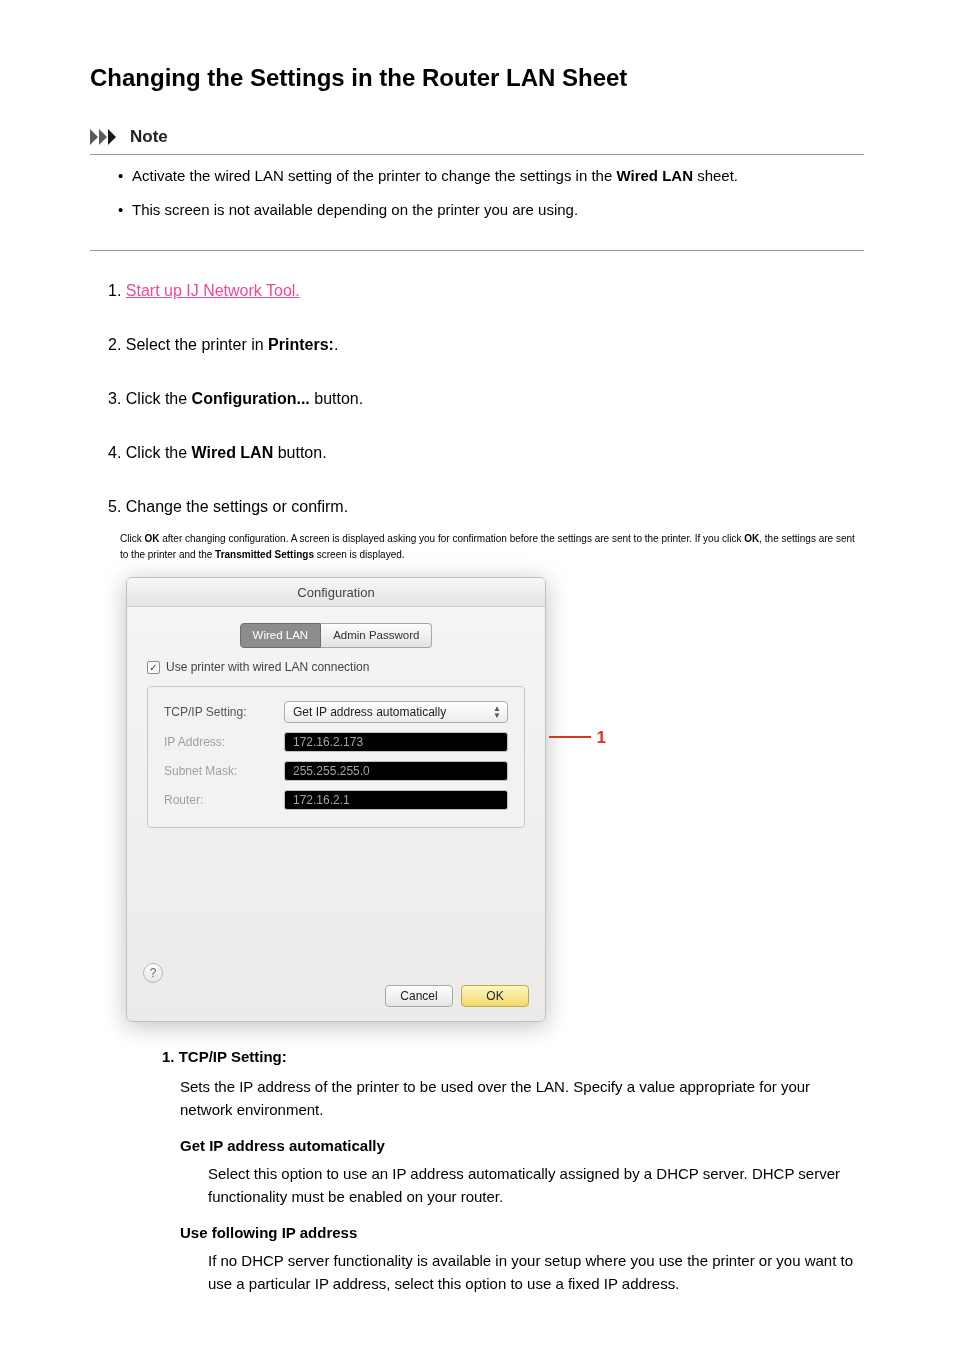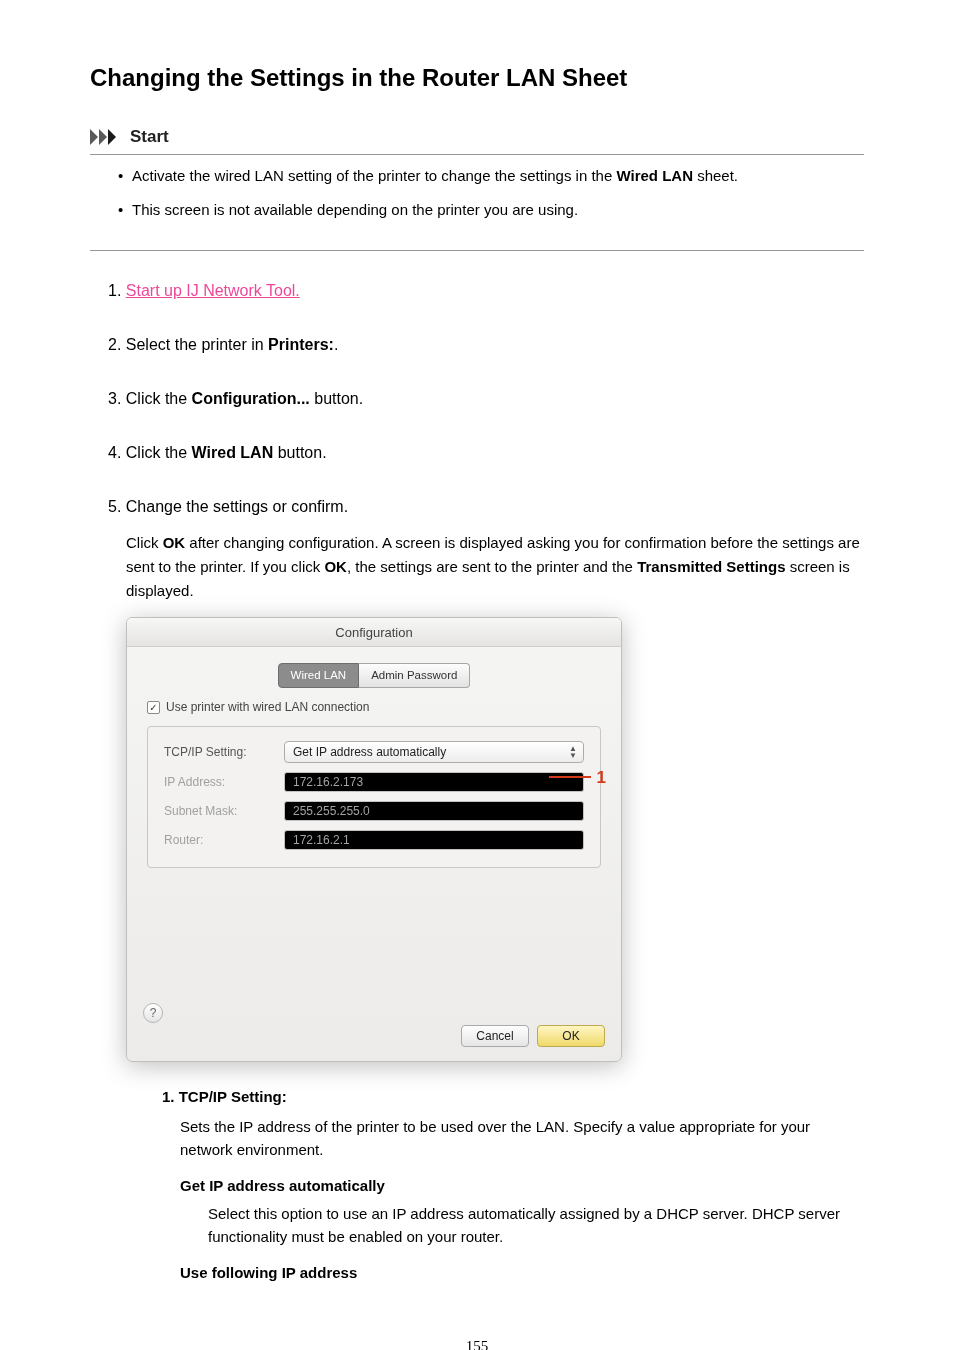--- a/index.html
+++ b/index.html
@@ -66,33 +66,33 @@
     content: counter(step) ". ";
     font-size: 16px;
   }
   ol.steps > li .step-line { display: inline; }
   a.link {
     color: #ec4899;
     text-decoration: underline;
   }
   .step-desc {
     margin-top: 12px;
-    margin-left: 18px;
-    font-size: 15px;
+    margin-left: 12px;
+    font-size: 10px;
     line-height: 1.6;
   }
 
   
   .dialog-wrap {
     position: relative;
     margin: 14px 0 24px 18px;
     width: 480px;
   }
   .dialog {
-    width: 496px;
+    width: 420px;
     background: linear-gradient(#f5f5f4, #ecebe9);
     border: 1px solid #bfbfbf;
     border-radius: 6px;
     box-shadow: 0 4px 24px rgba(0,0,0,.25);
     overflow: hidden;
     font-family: "Lucida Grande", "Helvetica Neue", Arial, sans-serif;
   }
   .dialog-title {
     text-align: center;
     font-size: 13px;
@@ -294,21 +294,21 @@
 <h1>Changing the Settings in the Router LAN Sheet</h1>
 
 <div class="note-header">
   <span class="chevrons">
     <svg width="34" height="16" viewBox="0 0 34 16">
       <polygon points="0,0 8,8 0,16" fill="#5a5a5a"></polygon>
       <polygon points="9,0 17,8 9,16" fill="#5a5a5a"></polygon>
       <polygon points="18,0 26,8 18,16" fill="#1a1a1a"></polygon>
     </svg>
   </span>
-  <span class="note-label">Start</span>
+  <span class="note-label">Note</span>
 </div>
 
 <ul class="note-list">
   <li>
     <span>Activate the wired LAN setting of the printer to change the settings in the </span><strong>Wired LAN</strong><span> sheet.</span>
   </li>
   <li>This screen is not available depending on the printer you are using.</li>
 </ul>
 
 <ol class="steps">
@@ -386,18 +386,19 @@
     </div>
 
     
     <ol class="sub">
       <li>
         <span class="sub-title">TCP/IP Setting:</span>
         <div class="sub-desc">Sets the IP address of the printer to be used over the LAN. Specify a value appropriate for your network environment.</div>
         <div class="opt-title">Get IP address automatically</div>
         <div class="opt-desc">Select this option to use an IP address automatically assigned by a DHCP server. DHCP server functionality must be enabled on your router.</div>
         <div class="opt-title">Use following IP address</div>
+        <div class="opt-desc">If no DHCP server functionality is available in your setup where you use the printer or you want to use a particular IP address, select this option to use a fixed IP address.</div>
       </li>
     </ol>
   </li>
 </ol>
 
 <div class="pagenum">155</div>
 
 </body></html>

